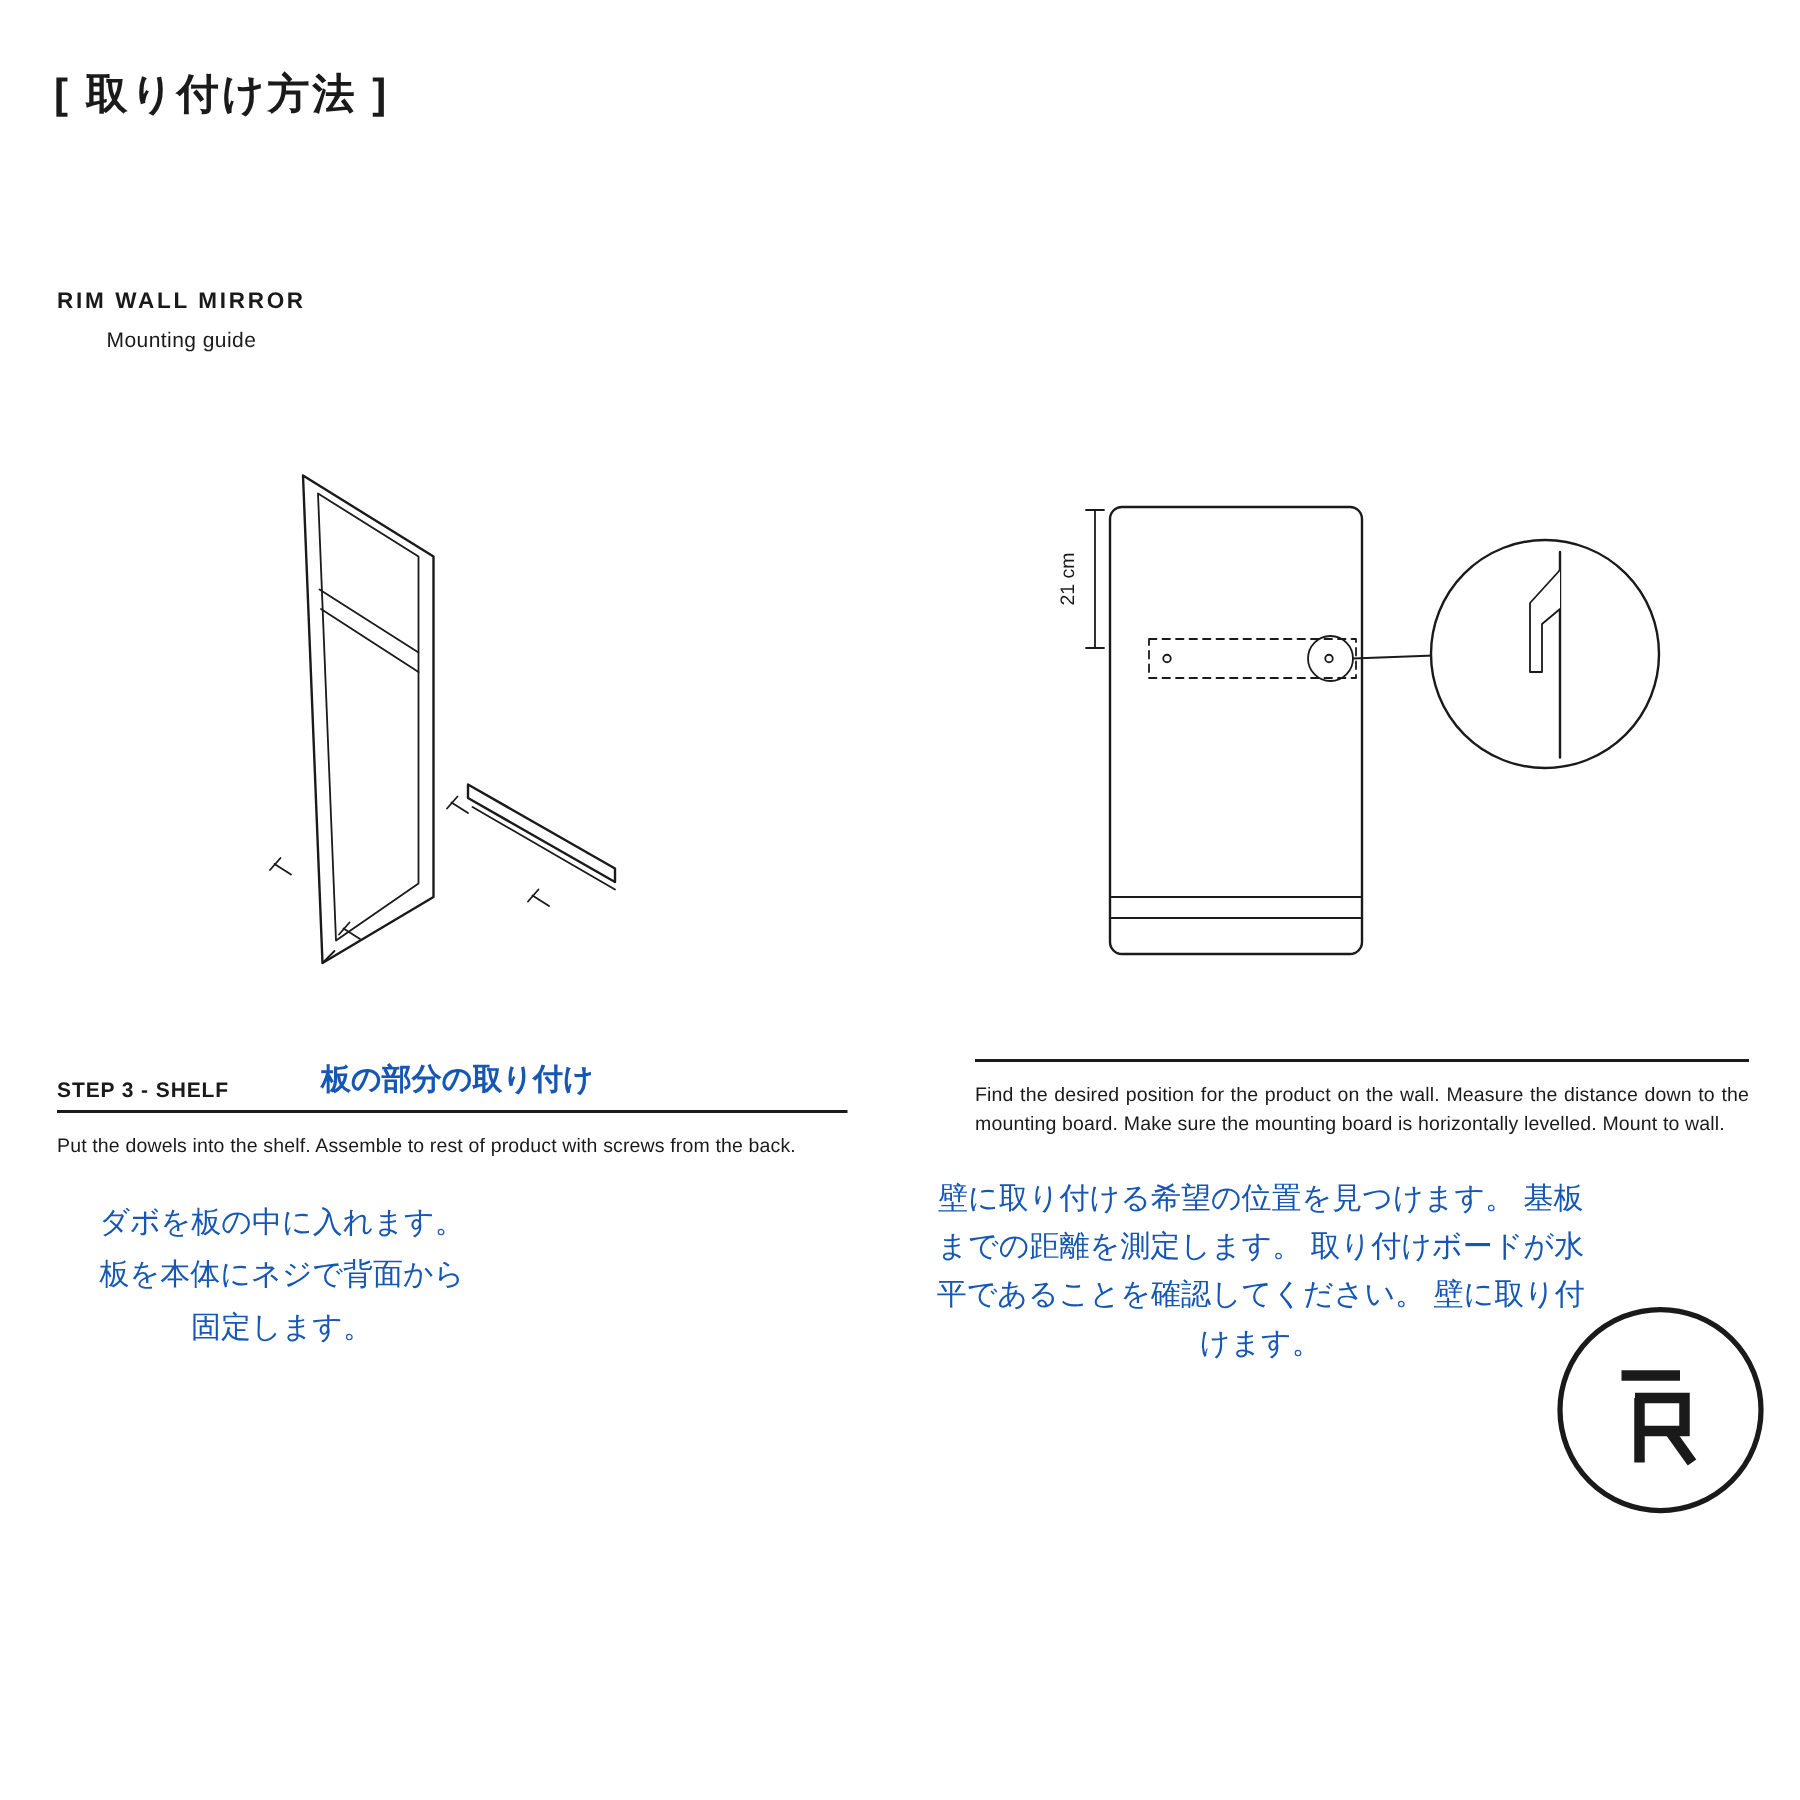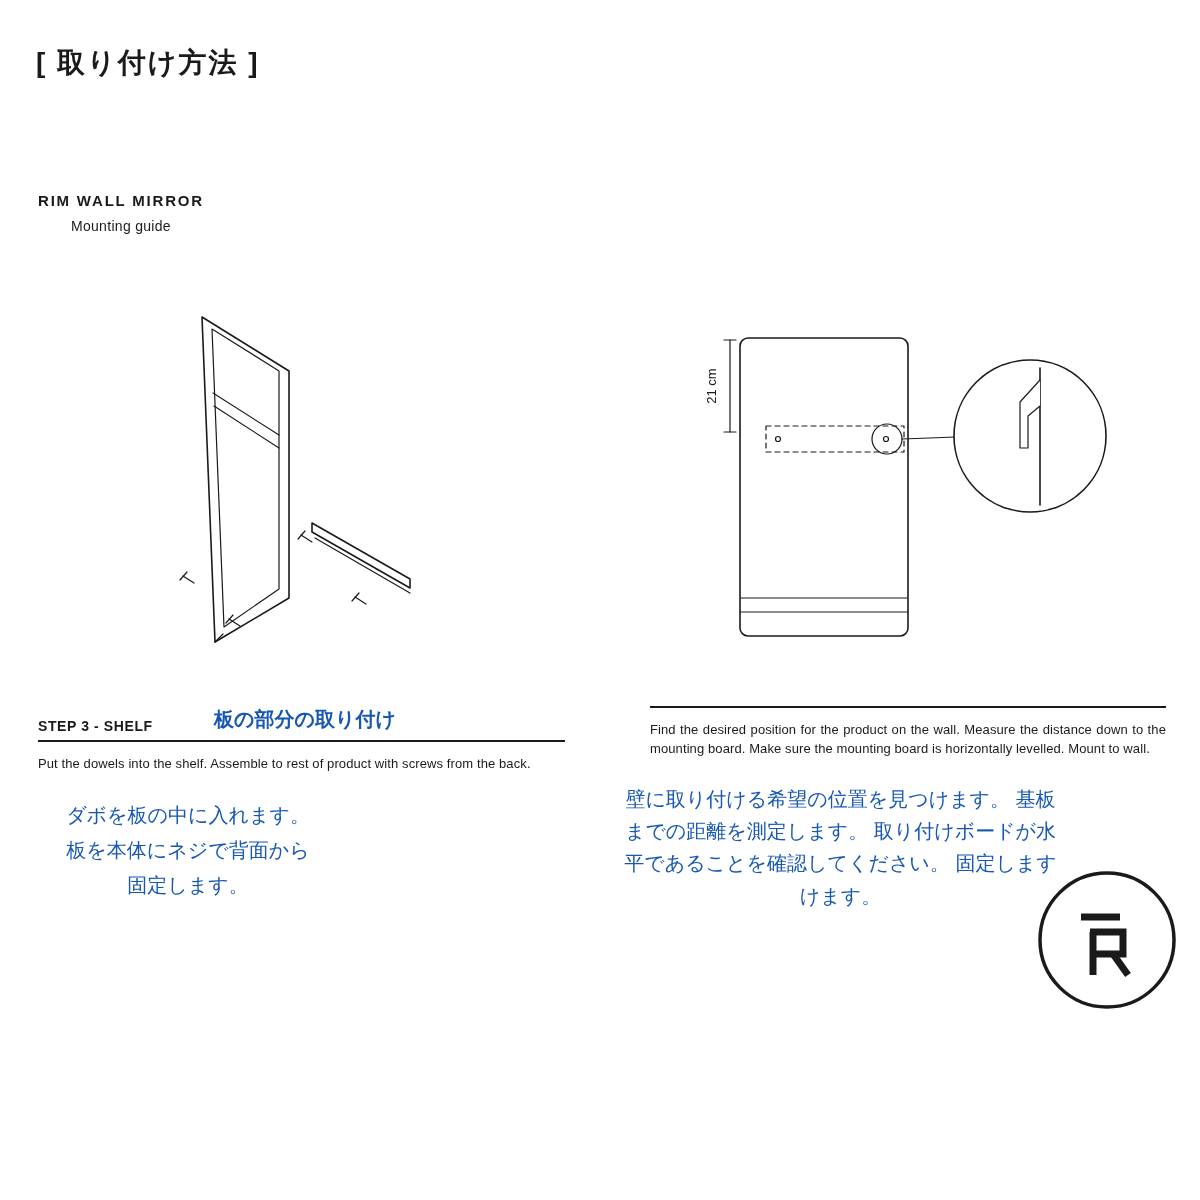--- a/index.html
+++ b/index.html
@@ -128,21 +128,21 @@
     <div>固定します。</div>
   </div>
 </section>
 
 <section class="step step2">
   <hr class="rule">
   <p class="body-en">Find the desired position for the product on the wall. Measure the distance down to the mounting board. Make sure the mounting board is horizontally levelled. Mount to wall.</p>
   <div class="ja-block">
     <div>壁に取り付ける希望の位置を見つけます。 基板</div>
     <div>までの距離を測定します。 取り付けボードが水</div>
-    <div>平であることを確認してください。 固定します</div>
+    <div>平であることを確認してください。 壁に取り付</div>
     <div>けます。</div>
   </div>
 </section>
 
 <svg class="logo" width="145" height="145" viewBox="0 0 145 145" aria-hidden="true">
   <circle cx="72" cy="72" r="67" fill="none" stroke="#1a1a1a" stroke-width="3.5"></circle>
   <g stroke="#1a1a1a" stroke-width="7" fill="none" stroke-linecap="butt" stroke-linejoin="miter">
     <path d="M 46 49 H 85"></path>
     <path d="M 58 64 V 107"></path>
     <path d="M 55 64 H 88 V 86 H 58"></path>

